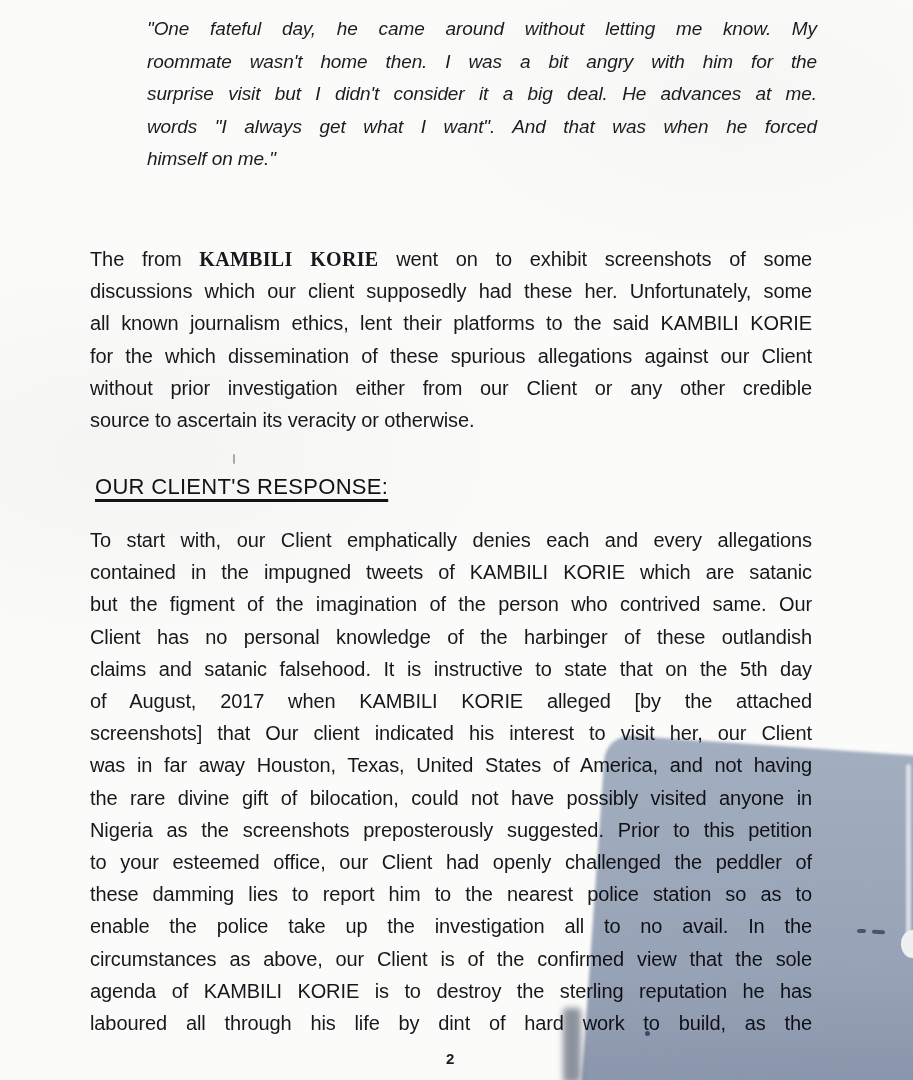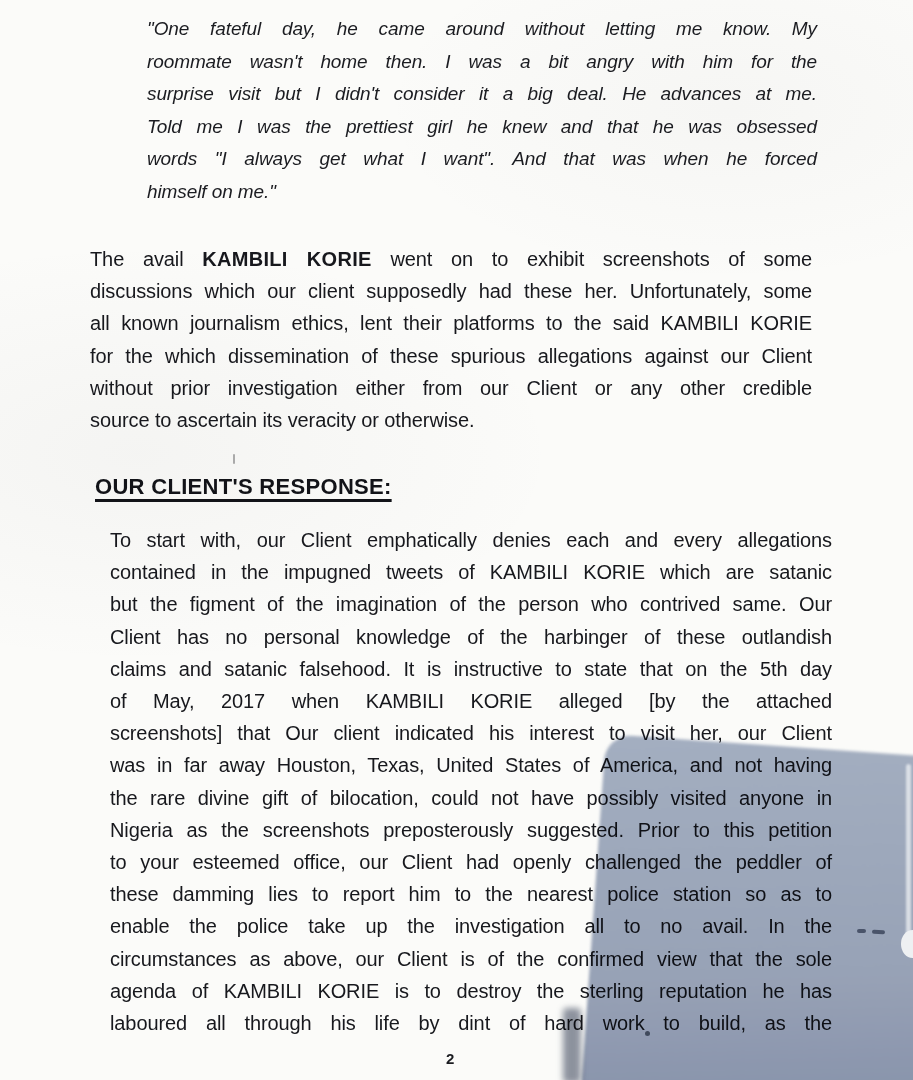--- a/index.html
+++ b/index.html
@@ -26,25 +26,25 @@
   .quote-block{
     position:absolute;left:147px;top:13px;width:670px;
     font-size:19px;font-style:italic;line-height:32.5px;
     color:#1b1c21;
   }
   .para{
     position:absolute;left:90px;width:722px;
     font-size:20px;line-height:32.2px;
   }
   .para-allegation{top:243px;}
-  .para-response{top:524px;margin-left:20px;}
-  .client-name{font-weight:bold;letter-spacing:0.3px;}
+  .para-response{top:524px;}
+  .client-name{font-weight:bold;letter-spacing:0.3px;font-family:Liberation Serif, serif;}
   .section-heading{
     position:absolute;left:95px;top:474px;
-    font-size:22px;font-weight:bold;letter-spacing:0.3px;
+    font-size:22px;font-weight:normal;letter-spacing:0.3px;
     text-decoration:underline;
     text-decoration-thickness:2.5px;
     text-underline-offset:5px;
     color:#121318;
   }
   .page-number{
     position:absolute;left:446px;top:1050px;
     font-size:15px;font-weight:bold;color:#1a1b20;
   }
   .scan-tick{
@@ -91,47 +91,46 @@
 </style>
 </head>
 <body>
 
 <div class="page-texture"></div>
 
 <div class="quote-block">
   <div class="line">"One fateful day, he came around without letting me know. My</div>
   <div class="line">roommate wasn't home then. I was a bit angry with him for the</div>
   <div class="line">surprise visit but I didn't consider it a big deal. He advances at me.</div>
-  <div class="line">Told me I was the prettiest girl he knew and that he was obsessed</div>
   <div class="line">words "I always get what I want". And that was when he forced</div>
   <div class="line last">himself on me."</div>
 </div>
 
 <div class="para para-allegation">
   <div class="line">
-    <span>The avail </span><span class="client-name">KAMBILI KORIE</span><span> went on to exhibit screenshots of some</span>
+    <span>The from </span><span class="client-name">KAMBILI KORIE</span><span> went on to exhibit screenshots of some</span>
   </div>
   <div class="line">discussions which our client supposedly had these her. Unfortunately, some</div>
   <div class="line">all known journalism ethics, lent their platforms to the said KAMBILI KORIE</div>
   <div class="line">for the which dissemination of these spurious allegations against our Client</div>
   <div class="line">without prior investigation either from our Client or any other credible</div>
   <div class="line last">source to ascertain its veracity or otherwise.</div>
 </div>
 
 <div class="scan-tick"></div>
 
 <div class="section-heading">OUR CLIENT'S RESPONSE:</div>
 
 <div class="para para-response">
   <div class="line">To start with, our Client emphatically denies each and every allegations</div>
   <div class="line">contained in the impugned tweets of KAMBILI KORIE which are satanic</div>
   <div class="line">but the figment of the imagination of the person who contrived same. Our</div>
   <div class="line">Client has no personal knowledge of the harbinger of these outlandish</div>
   <div class="line">claims and satanic falsehood. It is instructive to state that on the 5th day</div>
-  <div class="line">of May, 2017 when KAMBILI KORIE alleged [by the attached</div>
+  <div class="line">of August, 2017 when KAMBILI KORIE alleged [by the attached</div>
   <div class="line">screenshots] that Our client indicated his interest to visit her, our Client</div>
   <div class="line">was in far away Houston, Texas, United States of America, and not having</div>
   <div class="line">the rare divine gift of bilocation, could not have possibly visited anyone in</div>
   <div class="line">Nigeria as the screenshots preposterously suggested. Prior to this petition</div>
   <div class="line">to your esteemed office, our Client had openly challenged the peddler of</div>
   <div class="line">these damming lies to report him to the nearest police station so as to</div>
   <div class="line">enable the police take up the investigation all to no avail. In the</div>
   <div class="line">circumstances as above, our Client is of the confirmed view that the sole</div>
   <div class="line">agenda of KAMBILI KORIE is to destroy the sterling reputation he has</div>
   <div class="line">laboured all through his life by dint of hard work to build,  as the</div>

